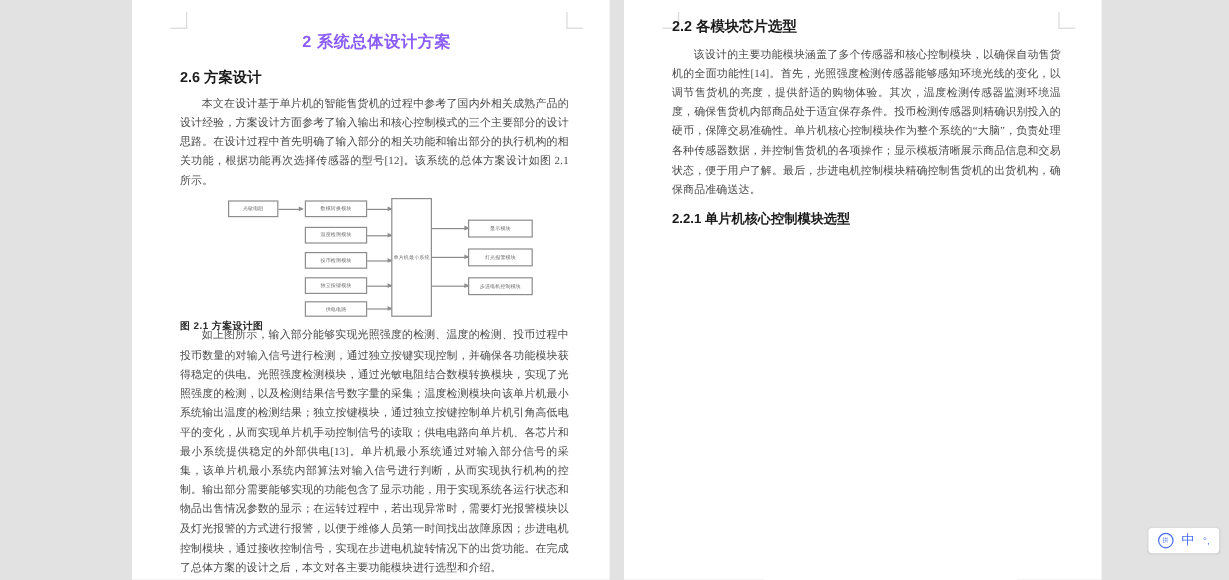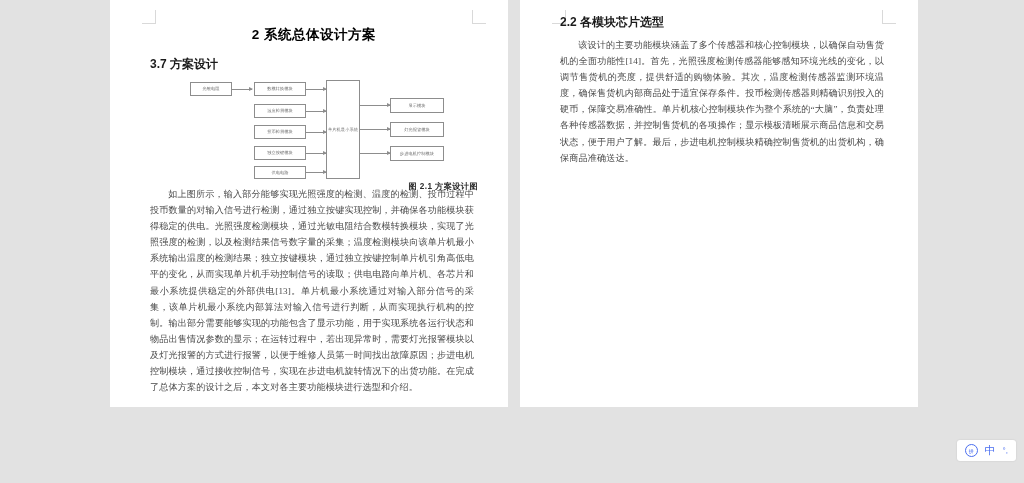--- a/index.html
+++ b/index.html
@@ -20,21 +20,21 @@
     left: 0; top: 0;
     width: 1024px;
     height: 483px;
     background: #e2e2e2;
   }
 
   
   .page {
     position: absolute;
     top: 0;
-    height: 407px;
+    height: 483px;
     background: #ffffff;
     box-sizing: border-box;
   }
   #page-left  { left: 110px; width: 398px; }
   #page-right { left: 520px; width: 398px; }
 
   .page-inner {
     position: absolute;
     left: 40px;
     right: 30px;
@@ -64,21 +64,21 @@
   .cm-tr { right: 22px; top: 10px; }
   .cm-tr::before { bottom: 0; right: 0; }
   .cm-tr::after  { left: 0;  top: 0; }
 
   
   .h1 {
     text-align: center;
     font-size: 13.5px;
     font-weight: bold;
     letter-spacing: 0.5px;
-    color: #000000;
+    color: #8b5cf6;
     margin: 14px 0 12px 0;
     font-family: "Liberation Sans", "DejaVu Sans", sans-serif;
   }
   .h2 {
     font-size: 12px;
     font-weight: bold;
     color: #1b1b1b;
     margin: 10px 0 5px 0;
     font-family: "Liberation Sans", "DejaVu Sans", sans-serif;
   }
@@ -113,21 +113,21 @@
     margin: 7px 0 2px 0;
     position: relative;
     height: 104px;
   }
   .fig-canvas {
     position: relative;
     width: 100%;
     height: 100px;
   }
   .fig-caption {
-    text-align: right;
+    text-align: left;
     font-size: 8.2px;
     font-weight: bold;
     color: #2b2b2b;
     margin-top: 1px;
     letter-spacing: 0.4px;
     font-family: "Liberation Sans", "DejaVu Sans", sans-serif;
   }
   .node {
     position: absolute;
     border: 0.8px solid #8d8d8d;
@@ -204,22 +204,23 @@
 <div id="viewport">
 
   <div class="page" id="page-left">
     <div class="crop-mark cm-tl"></div>
     <div class="crop-mark cm-tr"></div>
 
     <div class="page-inner">
 
       <div class="h1">2 系统总体设计方案</div>
 
-      <div class="h2">3.7 方案设计</div>
-
+      <div class="h2">2.6 方案设计</div>
+
+      <p class="body">本文在设计基于单片机的智能售货机的过程中参考了国内外相关成熟产品的设计经验，方案设计方面参考了输入输出和核心控制模式的三个主要部分的设计思路。在设计过程中首先明确了输入部分的相关功能和输出部分的执行机构的相关功能，根据功能再次选择传感器的型号[12]。该系统的总体方案设计如图 2.1 所示。</p>
 
       <div class="figure">
         <div class="fig-canvas">
 
           <div class="node" style="left:40px;  top:2px;   width:42px; height:14px;">光敏电阻</div>
 
           <div class="node" style="left:104px; top:2px;   width:52px; height:14px;">数模转换模块</div>
 
           <div class="node" style="left:104px; top:24px;  width:52px; height:14px;">温度检测模块</div>
 
@@ -258,20 +259,21 @@
   <div class="page" id="page-right">
     <div class="crop-mark cm-tl"></div>
     <div class="crop-mark cm-tr"></div>
 
     <div class="page-inner">
 
       <div class="h2-top">2.2 各模块芯片选型</div>
 
       <p class="body">该设计的主要功能模块涵盖了多个传感器和核心控制模块，以确保自动售货机的全面功能性[14]。首先，光照强度检测传感器能够感知环境光线的变化，以调节售货机的亮度，提供舒适的购物体验。其次，温度检测传感器监测环境温度，确保售货机内部商品处于适宜保存条件。投币检测传感器则精确识别投入的硬币，保障交易准确性。单片机核心控制模块作为整个系统的“大脑”，负责处理各种传感器数据，并控制售货机的各项操作；显示模板清晰展示商品信息和交易状态，便于用户了解。最后，步进电机控制模块精确控制售货机的出货机构，确保商品准确送达。</p>
 
+      <div class="h3">2.2.1 单片机核心控制模块选型</div>
 
 
 
     </div>
   </div>
 
   <div id="ime-bar">
     <div class="ime-logo">拼</div>
     <div class="ime-lang">中</div>
     <div class="ime-punct">°,</div>

